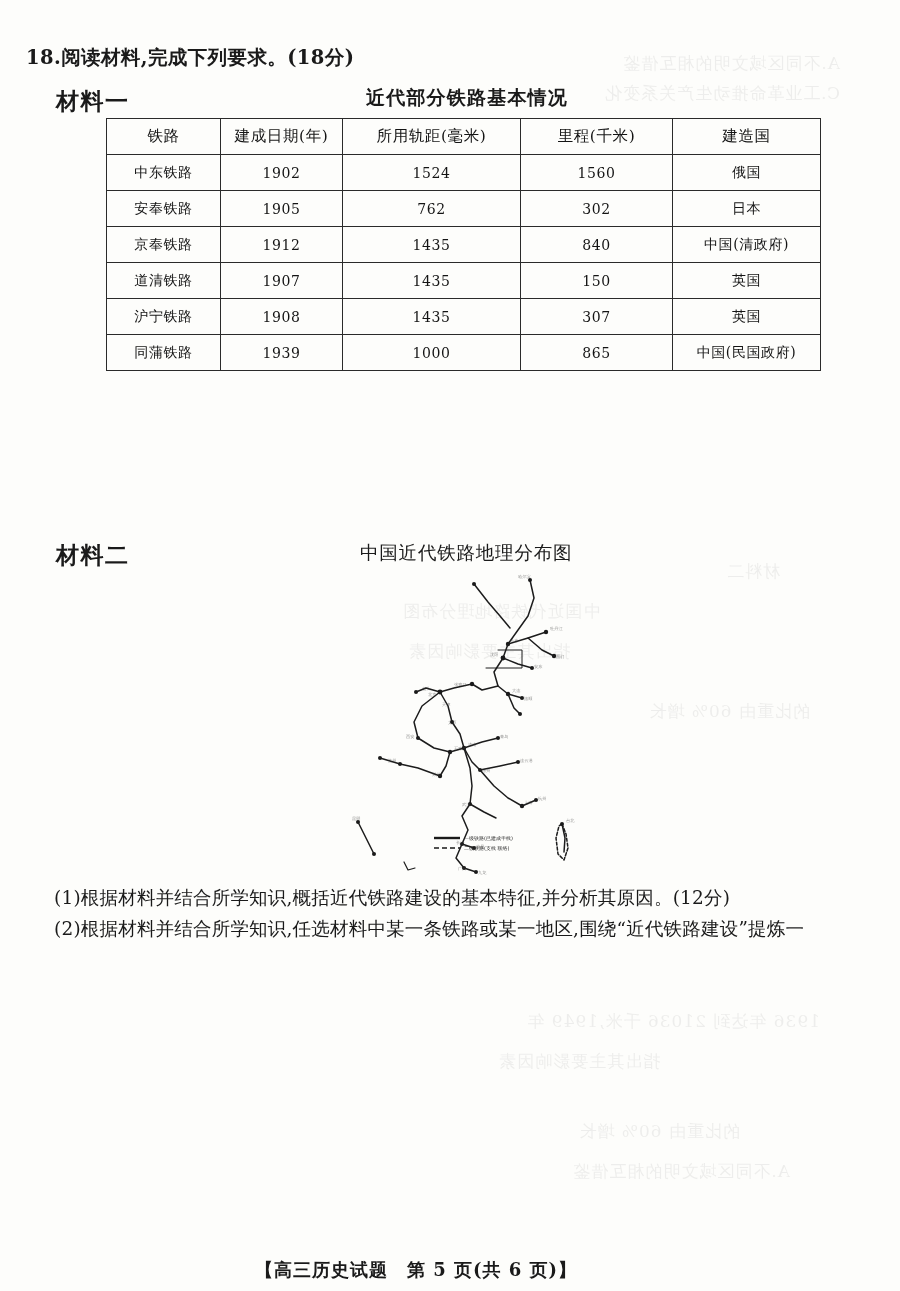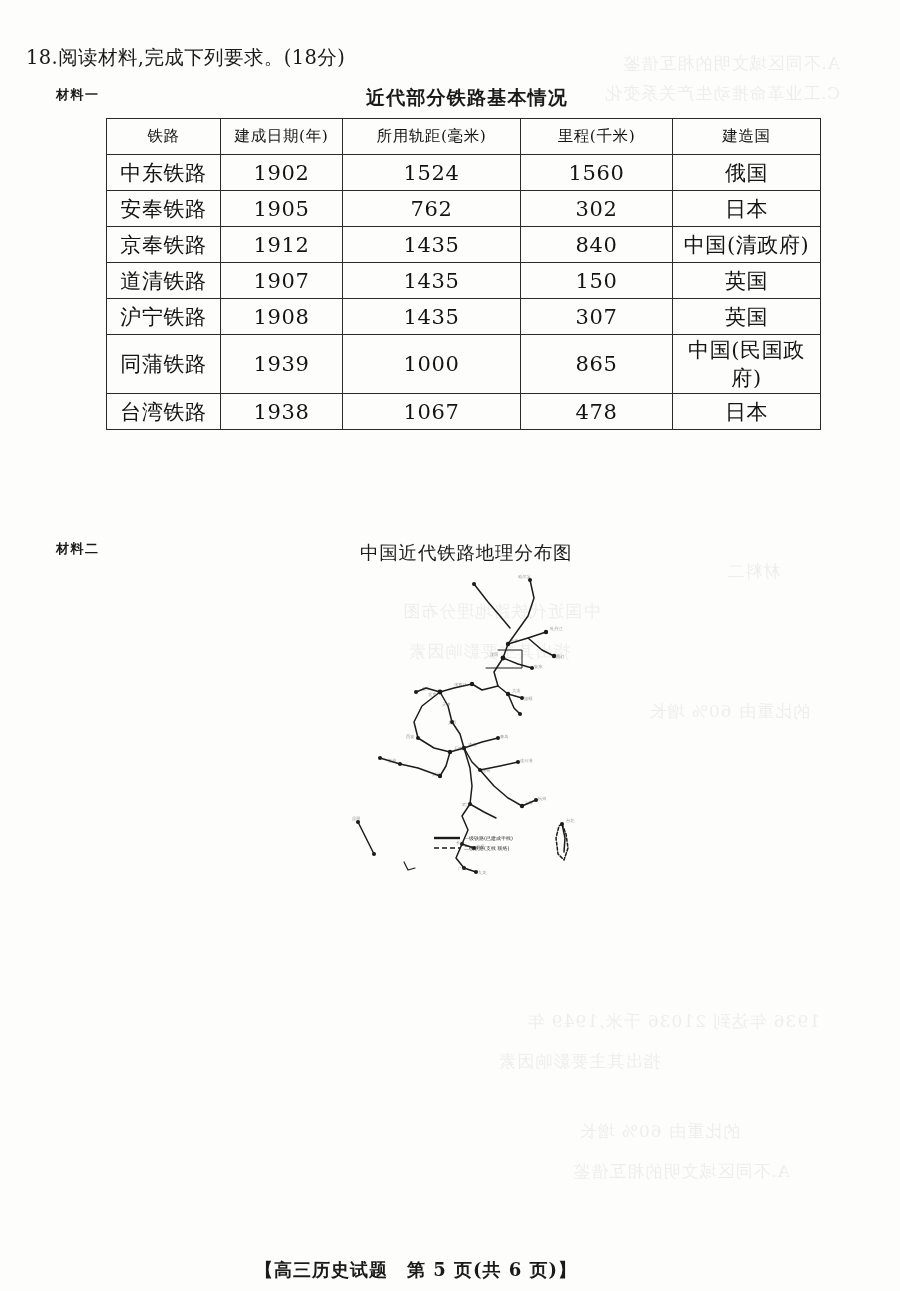--- a/index.html
+++ b/index.html
@@ -38,24 +38,25 @@
     letter-spacing: 1px;
   }
   .content { position: relative; z-index: 2; }
 
   .q-head {
     position: absolute;
     left: 26px;
     top: 44px;
     font-size: 19.5px;
     letter-spacing: 0.4px;
+    font-weight: bold;
   }
   .mat-label {
     position: absolute;
-    font-size: 13px;
+    font-size: 23px;
     font-weight: bold;
     letter-spacing: 1.5px;
     text-align: center;
   }
   .mat1 { left: 56px; top: 86px; }
   .mat2 { left: 56px; top: 540px; }
 
   .tbl-title {
     position: absolute;
     left: 366px;
@@ -76,21 +77,21 @@
     position: absolute;
     left: 106px;
     top: 118px;
     width: 714px;
     border-collapse: collapse;
     table-layout: fixed;
   }
   table.rail td, table.rail th {
     border: 1.5px solid #2a2a2a;
     text-align: center;
-    font-size: 21px;
+    font-size: 14px;
     font-weight: normal;
     height: 33px;
     letter-spacing: 0.6px;
     color: #141414;
   }
   table.rail th { font-size: 15.5px; }
   .c0 { width: 114px; }
   .c1 { width: 122px; }
   .c2 { width: 178px; }
   .c3 { width: 152px; }
@@ -206,27 +207,20 @@
           <td class="num">1435</td>
           <td class="num">307</td>
           <td>英国</td>
         </tr>
         <tr>
           <td>同蒲铁路</td>
           <td class="num">1939</td>
           <td class="num">1000</td>
           <td class="num">865</td>
           <td>中国(民国政府)</td>
-        </tr>
-        <tr>
-          <td>台湾铁路</td>
-          <td class="num">1938</td>
-          <td class="num">1067</td>
-          <td class="num">478</td>
-          <td>日本</td>
         </tr>
       </tbody>
     </table>
 
     <div class="mat-label mat2">材料二</div>
     <div class="map-title">中国近代铁路地理分布图</div>
 
     <div class="map-wrap">
       <svg width="300" height="305" viewBox="0 0 300 305" aria-hidden="true">
         <g stroke="#1c1c1c" fill="none" stroke-width="1.5" stroke-linecap="round" stroke-linejoin="round">
@@ -345,18 +339,20 @@
         <g>
           <line x1="112" y1="266" x2="138" y2="266" stroke="#1a1a1a" stroke-width="2.4"></line>
           <line x1="112" y1="276" x2="138" y2="276" stroke="#1a1a1a" stroke-width="1.4" stroke-dasharray="5 3"></line>
           <text x="142" y="268" font-size="5" fill="#2a2a2a" font-family="DejaVu Sans, sans-serif">一级铁路(已建成干线)</text>
           <text x="142" y="278" font-size="5" fill="#2a2a2a" font-family="DejaVu Sans, sans-serif">二级铁路(支线 联络)</text>
         </g>
       </svg>
     </div>
 
     <div class="questions">
+      <div class="q-line">(1)根据材料并结合所学知识,概括近代铁路建设的基本特征,并分析其原因。(12分)</div>
+      <div class="q-line">(2)根据材料并结合所学知识,任选材料中某一条铁路或某一地区,围绕“近代铁路建设”提炼一</div>
     </div>
 
     <div class="footer">【高三历史试题　第 5 页(共 6 页)】</div>
 
   </div>
 </div>
 
 </body></html>

